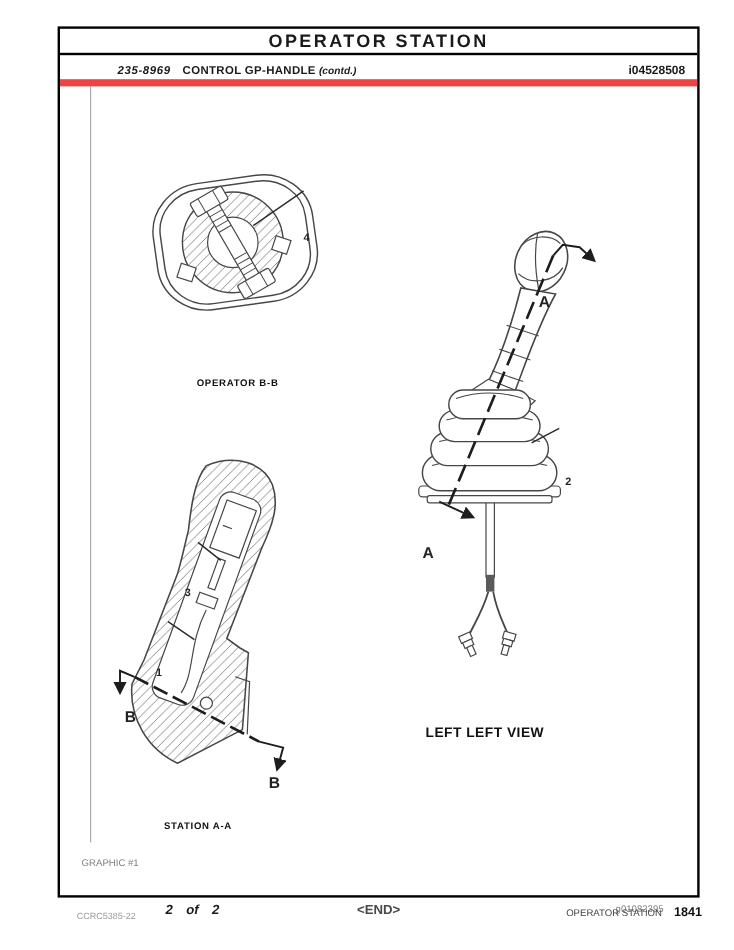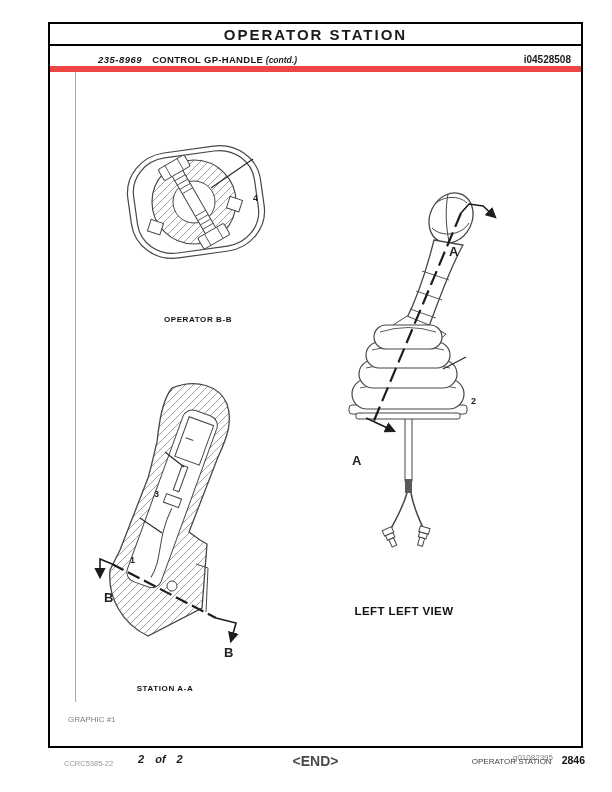--- a/index.html
+++ b/index.html
@@ -26,21 +26,21 @@
   .sec-title{font-weight:bold;margin-left:10px;letter-spacing:0.3px;}
   .contd{font-weight:bold;font-style:italic;font-size:8.5px;}
   .doc-id{position:absolute;right:10px;top:8px;font-weight:bold;font-size:10px;}
   .graphic-area{position:absolute;left:0;top:48px;width:531px;height:674px;}
   .gframe-left{position:absolute;left:25px;top:0;width:1px;height:630px;background:#aaa;}
   .lbl{position:absolute;font-size:9px;font-weight:bold;color:#222;}
   .letter{position:absolute;font-size:13px;font-weight:600;color:#222;}
   .caption{position:absolute;font-weight:bold;font-size:8px;letter-spacing:0.6px;color:#111;text-align:center;}
   .caption-lg{position:absolute;font-weight:bold;font-size:11.5px;letter-spacing:0.4px;color:#111;text-align:center;}
   .gfoot{position:absolute;font-size:8px;color:#808080;}
-  .gfoot-end{position:absolute;font-size:14px;font-weight:bold;color:#4a4a4a;text-align:center;width:100%;}
+  .gfoot-end{position:absolute;font-size:11px;font-weight:bold;color:#4a4a4a;text-align:center;width:100%;}
   .footer-code{position:absolute;left:64px;top:759px;font-size:7.5px;color:#9a9a9a;}
   .footer-page{position:absolute;left:138px;top:753px;font-size:11px;font-weight:bold;word-spacing:8px;font-style:italic;}
   .footer-right{position:absolute;right:27px;top:754px;display:flex;align-items:baseline;}
   .footer-sec{font-size:8px;color:#444;}
   .footer-num{font-size:10.5px;font-weight:bold;margin-left:10px;color:#111;}
   svg .ln{fill:none;stroke:#474747;stroke-width:1.2;}
 </style>
 </head>
 <body>
 
@@ -173,14 +173,14 @@
     <div class="gfoot" style="left:18px;top:643px;">GRAPHIC #1</div>
     <div class="gfoot-end" style="left:0;top:681px;">&lt;END&gt;</div>
     <div class="gfoot" style="right:28px;top:681px;">g01082395</div>
   </div>
 </div>
 
 <div class="footer-code">CCRC5385-22</div>
 <div class="footer-page">2 of 2</div>
 <div class="footer-right">
   <span class="footer-sec">OPERATOR STATION</span>
-  <span class="footer-num">2846</span>
+  <span class="footer-num">1841</span>
 </div>
 
 </body></html>

